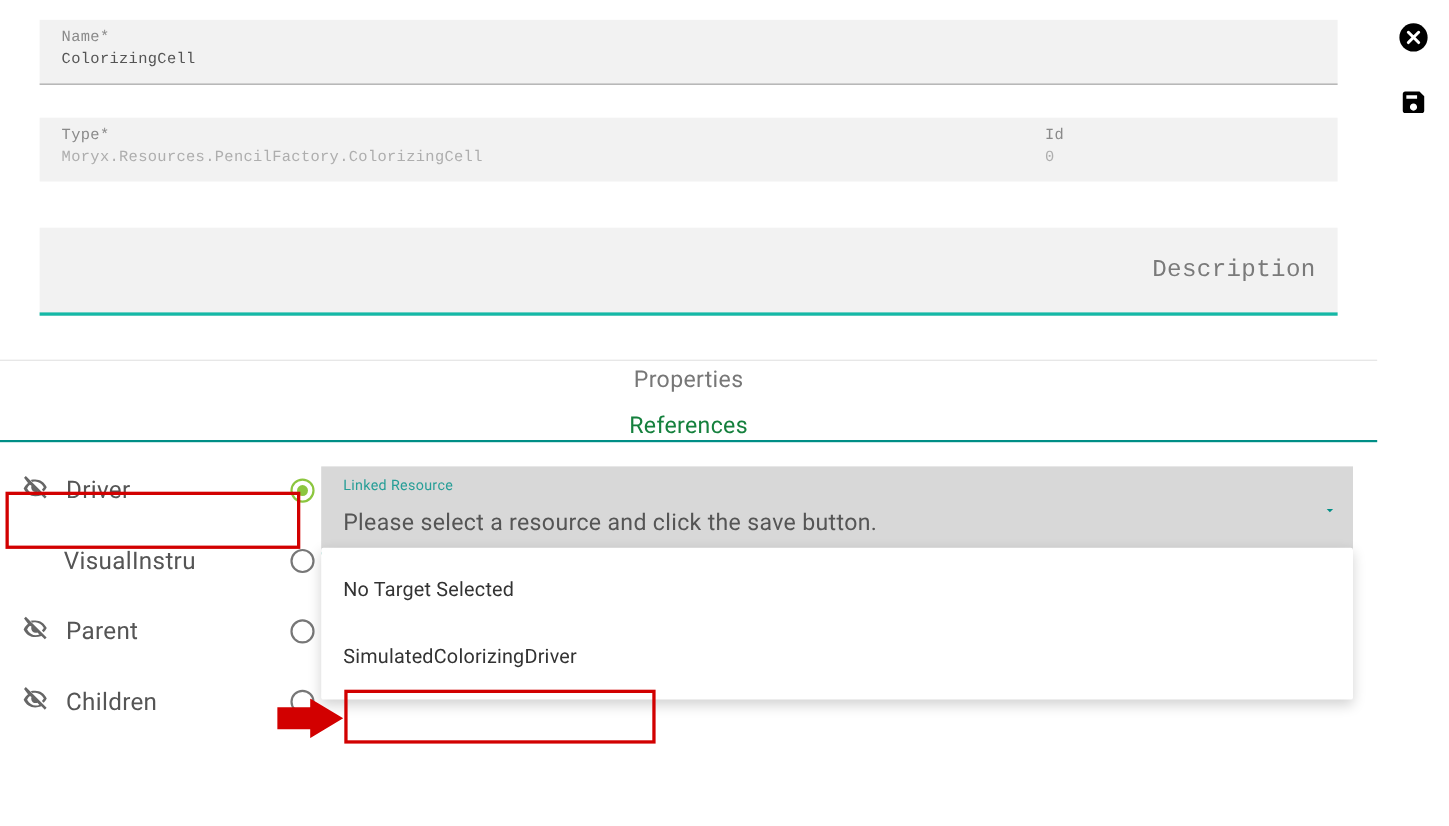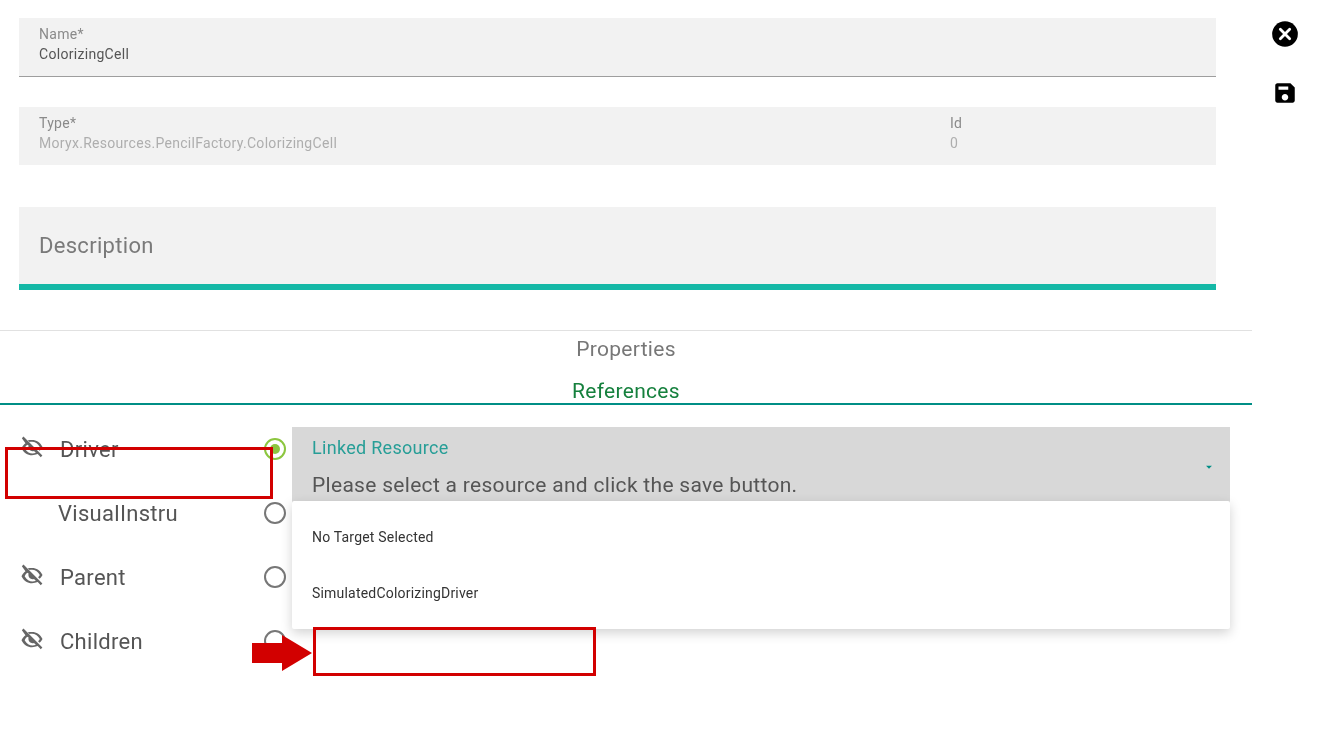--- a/index.html
+++ b/index.html
@@ -25,21 +25,21 @@
     height: 751px;
     padding-top: 20px;
     display: flex;
     flex-direction: column;
     align-items: center;
     gap: 28px;
   }
   .icon-btn { cursor: pointer; }
 
   
-  .form-block { padding: 18px 36px 0 19px; }
+  .form-block { padding: 18px 36px 0 36px; font-family: Liberation Mono, monospace; }
   .field {
     background: #f2f2f2;
     padding: 8px 20px 14px 20px;
     border-bottom: 1px solid #9e9e9e;
   }
   .field-label {
     font-size: 14px;
     color: #8a8a8a;
     margin-bottom: 4px;
     letter-spacing: 0.3px;
@@ -59,23 +59,24 @@
     border-bottom: none;
   }
   .field.type .field-value,
   .field.idf .field-value { color: #aeaeae; }
   .field.idf {
     width: 286px;
     border-bottom: none;
   }
   .field.desc {
     margin-top: 42px;
-    border-bottom: 6px solid #14b8a6;
+    border-bottom: 3px solid #14b8a6;
     min-height: 76px;
     padding: 26px 20px;
+    text-align: right;
   }
   .field.desc .field-value { font-size: 22px; color: #7a7a7a; }
 
   
   .hsep {
     height: 1px;
     background: #e1e1e1;
     margin-top: 40px;
   }
 
@@ -164,21 +165,21 @@
     padding: 22px 22px 0 0;
     position: relative;
   }
   .select-box {
     background: #d8d8d8;
     border-bottom: 2px solid #008e86;
     padding: 10px 20px 14px 20px;
     position: relative;
   }
   .select-box .small-label {
-    font-size: 18px;
+    font-size: 13px;
     color: #279e97;
     margin-bottom: 4px;
     letter-spacing: 0.3px;
   }
   .select-box .sel-value {
     font-size: 21px;
     color: #555;
     letter-spacing: 0.3px;
     margin-top: 15px;
   }
@@ -190,21 +191,21 @@
     position: absolute;
     left: 0; right: 22px;
     top: 96px;
     background: #fff;
     box-shadow: 0 4px 12px rgba(0,0,0,0.18);
     border-radius: 2px;
     padding: 8px 0;
   }
   .dropdown-item {
     padding: 20px 20px;
-    font-size: 14px;
+    font-size: 18px;
     color: #333;
     cursor: pointer;
     letter-spacing: 0.2px;
   }
 
   
   .arrow-annot {
     position: absolute;
     left: 252px; top: 635px;
     pointer-events: none;

